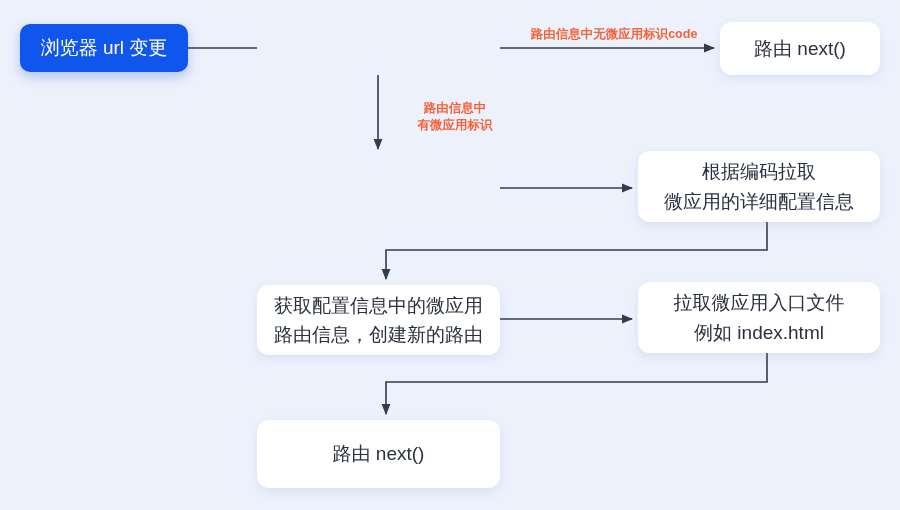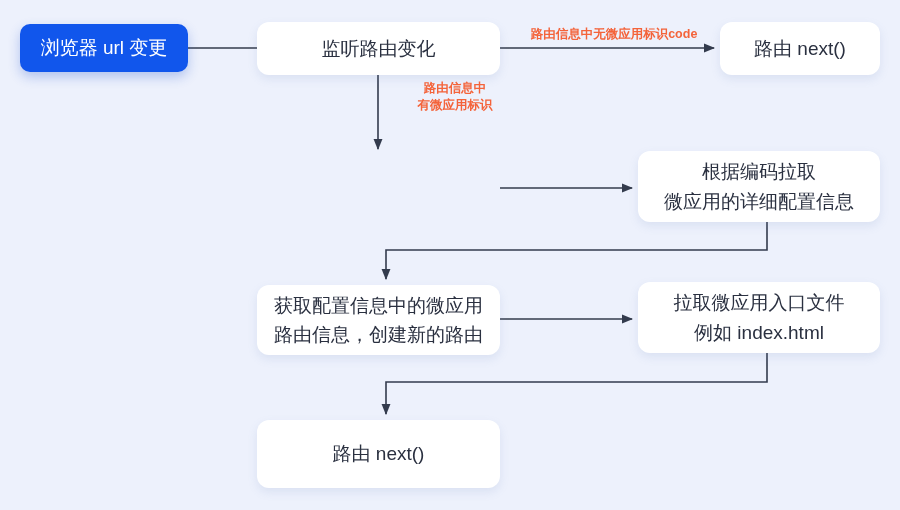--- a/index.html
+++ b/index.html
@@ -65,21 +65,21 @@
     position: absolute;
     color: #f4633a;
     font-size: 12.5px;
     font-weight: bold;
     line-height: 1.35;
     text-align: center;
     white-space: pre-line;
     z-index: 3;
   }
   #label-no-code { left: 516px; top: 26px;  width: 196px; text-align: center; }
-  #label-has-code{ left: 402px; top: 80px;  width: 106px; text-align: center; font-family: Liberation Serif, serif; }
+  #label-has-code{ left: 402px; top: 100px;  width: 106px; text-align: center; font-family: Liberation Serif, serif; }
 </style>
 </head>
 <body>
 
 <div id="canvas">
 
   <svg id="edge-layer" viewBox="0 0 900 510" width="900" height="510" xmlns="http://www.w3.org/2000/svg">
     <defs>
       <marker id="arrow" viewBox="0 0 10 10" refX="9" refY="5" markerWidth="7" markerHeight="7" orient="auto-start-reverse">
         <path d="M 0 1 L 10 5 L 0 9 z" fill="#333b4d"></path>
@@ -100,23 +100,20 @@
       <path d="M 500 319 L 632 319" marker-end="url(#arrow)"></path>
 
       <path d="M 767 353 L 767 382 L 386 382 L 386 414" marker-end="url(#arrow)"></path>
     </g>
   </svg>
 
   <div class="node start" id="node-start">
     <span class="node-text">浏览器 url 变更</span>
   </div>
 
-  <div class="node" id="node-listen">
-    <span class="node-text">监听路由变化</span>
-  </div>
 
   <div class="node" id="node-next-top">
     <span class="node-text">路由 next()</span>
   </div>
 
 
   <div class="node" id="node-fetchcfg">
     <span class="node-text">根据编码拉取
 微应用的详细配置信息</span>
   </div>

